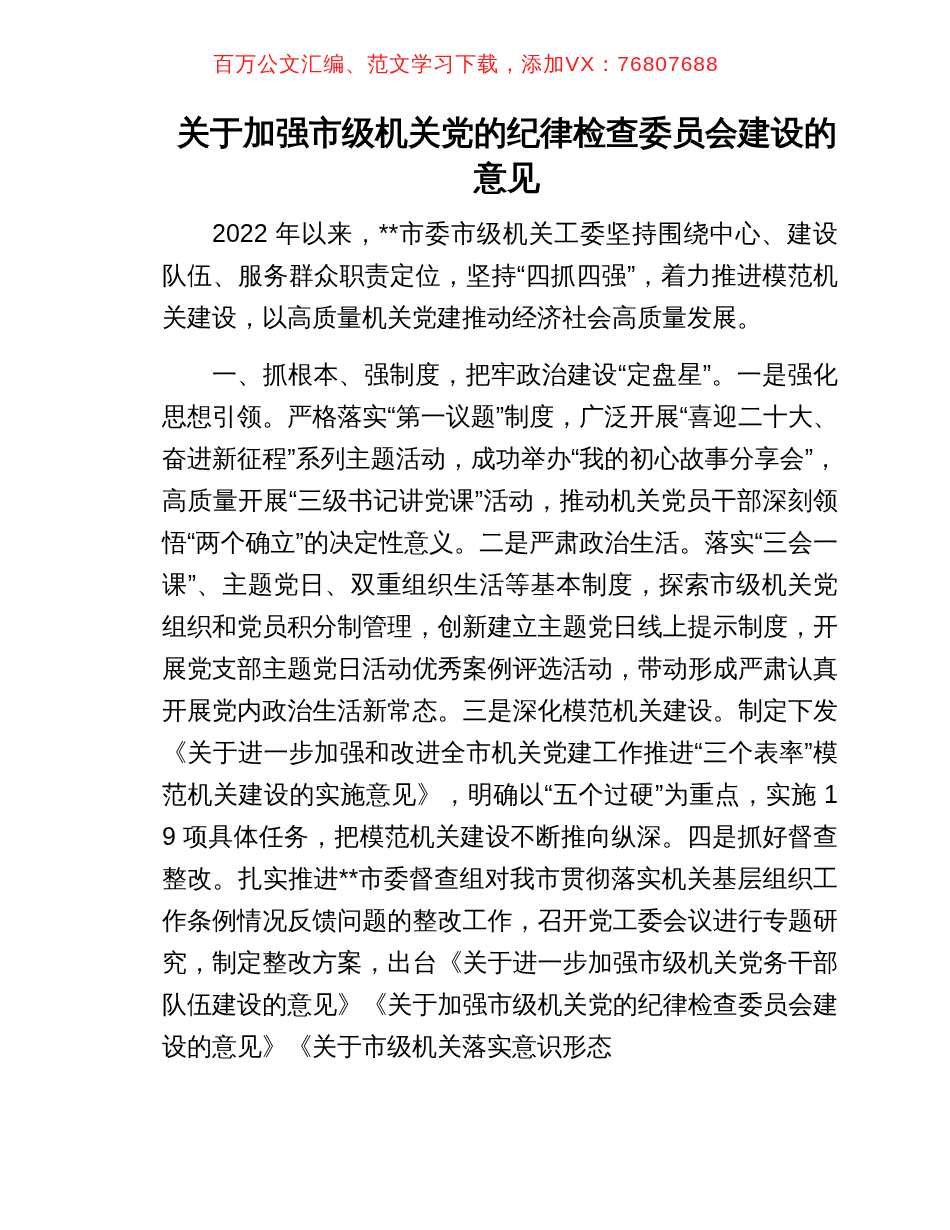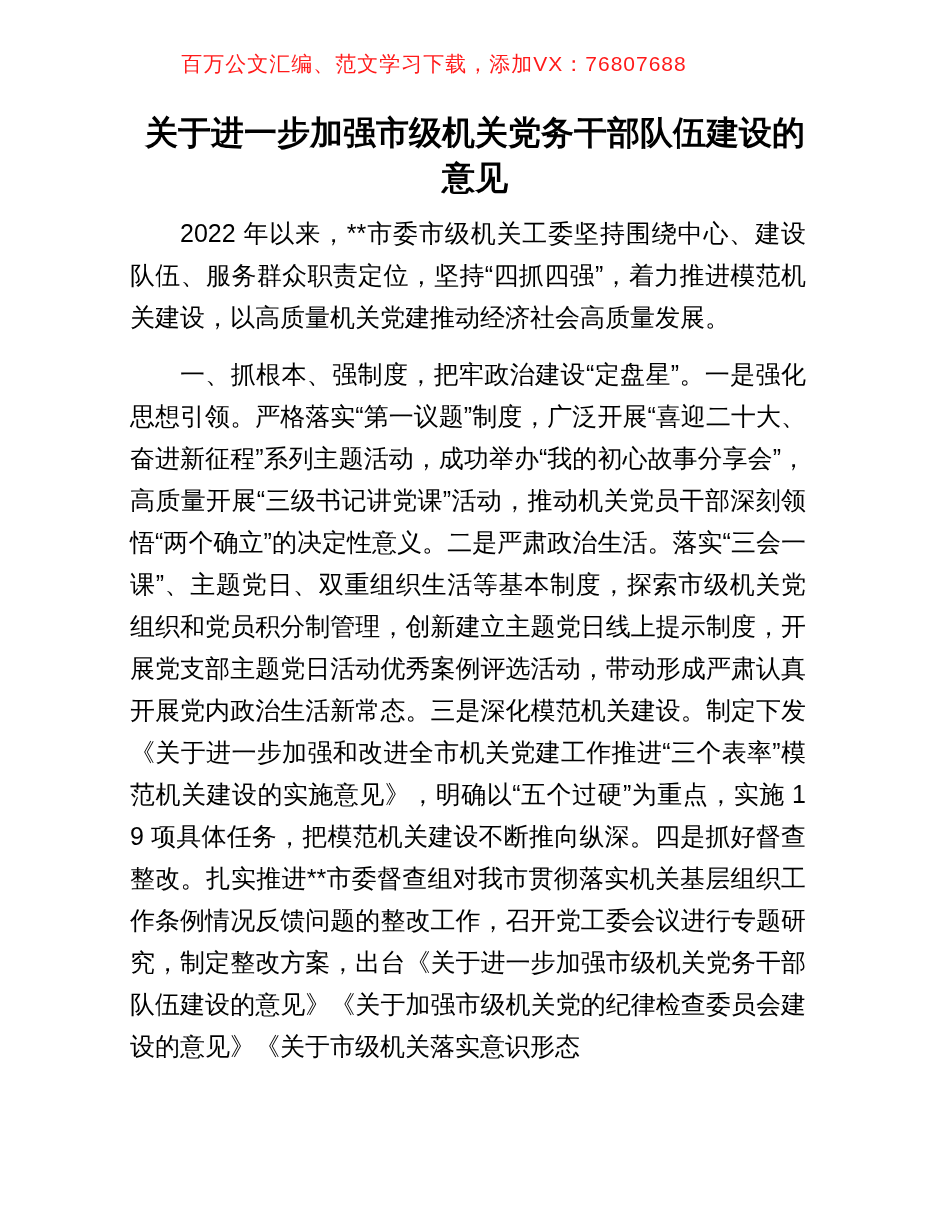--- a/index.html
+++ b/index.html
@@ -7,20 +7,21 @@
     padding: 0;
     background: #ffffff;
   }
   .page {
     position: relative;
     width: 868px;
     height: 1230px;
     background: #ffffff;
     overflow: hidden;
     font-family: "Liberation Sans", sans-serif;
+    margin-left: 32px;
   }
   .notice {
     position: absolute;
     top: 50px;
     left: 0;
     width: 100%;
     text-align: center;
     font-size: 21px;
     line-height: 28px;
     color: #ff1a1a;
@@ -53,19 +54,19 @@
     text-indent: 2em;
     word-break: break-all;
   }
 </style>
 </head>
 <body>
 
 <div class="page">
   <div class="notice">百万公文汇编、范文学习下载，添加VX：76807688</div>
 
-  <h1 class="title">关于进一步加强市级机关党务干部队伍建设的意见</h1>
+  <h1 class="title">关于加强市级机关党的纪律检查委员会建设的意见</h1>
 
   <div class="body-text">
       <p>2022 年以来，**市委市级机关工委坚持围绕中心、建设队伍、服务群众职责定位，坚持“四抓四强”，着力推进模范机关建设，以高质量机关党建推动经济社会高质量发展。</p>
       <p>一、抓根本、强制度，把牢政治建设“定盘星”。一是强化思想引领。严格落实“第一议题”制度，广泛开展“喜迎二十大、奋进新征程”系列主题活动，成功举办“我的初心故事分享会”，高质量开展“三级书记讲党课”活动，推动机关党员干部深刻领悟“两个确立”的决定性意义。二是严肃政治生活。落实“三会一课”、主题党日、双重组织生活等基本制度，探索市级机关党组织和党员积分制管理，创新建立主题党日线上提示制度，开展党支部主题党日活动优秀案例评选活动，带动形成严肃认真开展党内政治生活新常态。三是深化模范机关建设。制定下发《关于进一步加强和改进全市机关党建工作推进“三个表率”模范机关建设的实施意见》，明确以“五个过硬”为重点，实施 19 项具体任务，把模范机关建设不断推向纵深。四是抓好督查整改。扎实推进**市委督查组对我市贯彻落实机关基层组织工作条例情况反馈问题的整改工作，召开党工委会议进行专题研究，制定整改方案，出台《关于进一步加强市级机关党务干部队伍建设的意见》《关于加强市级机关党的纪律检查委员会建设的意见》《关于市级机关落实意识形态</p>
     </div>
 </div>
 
 </body></html>

